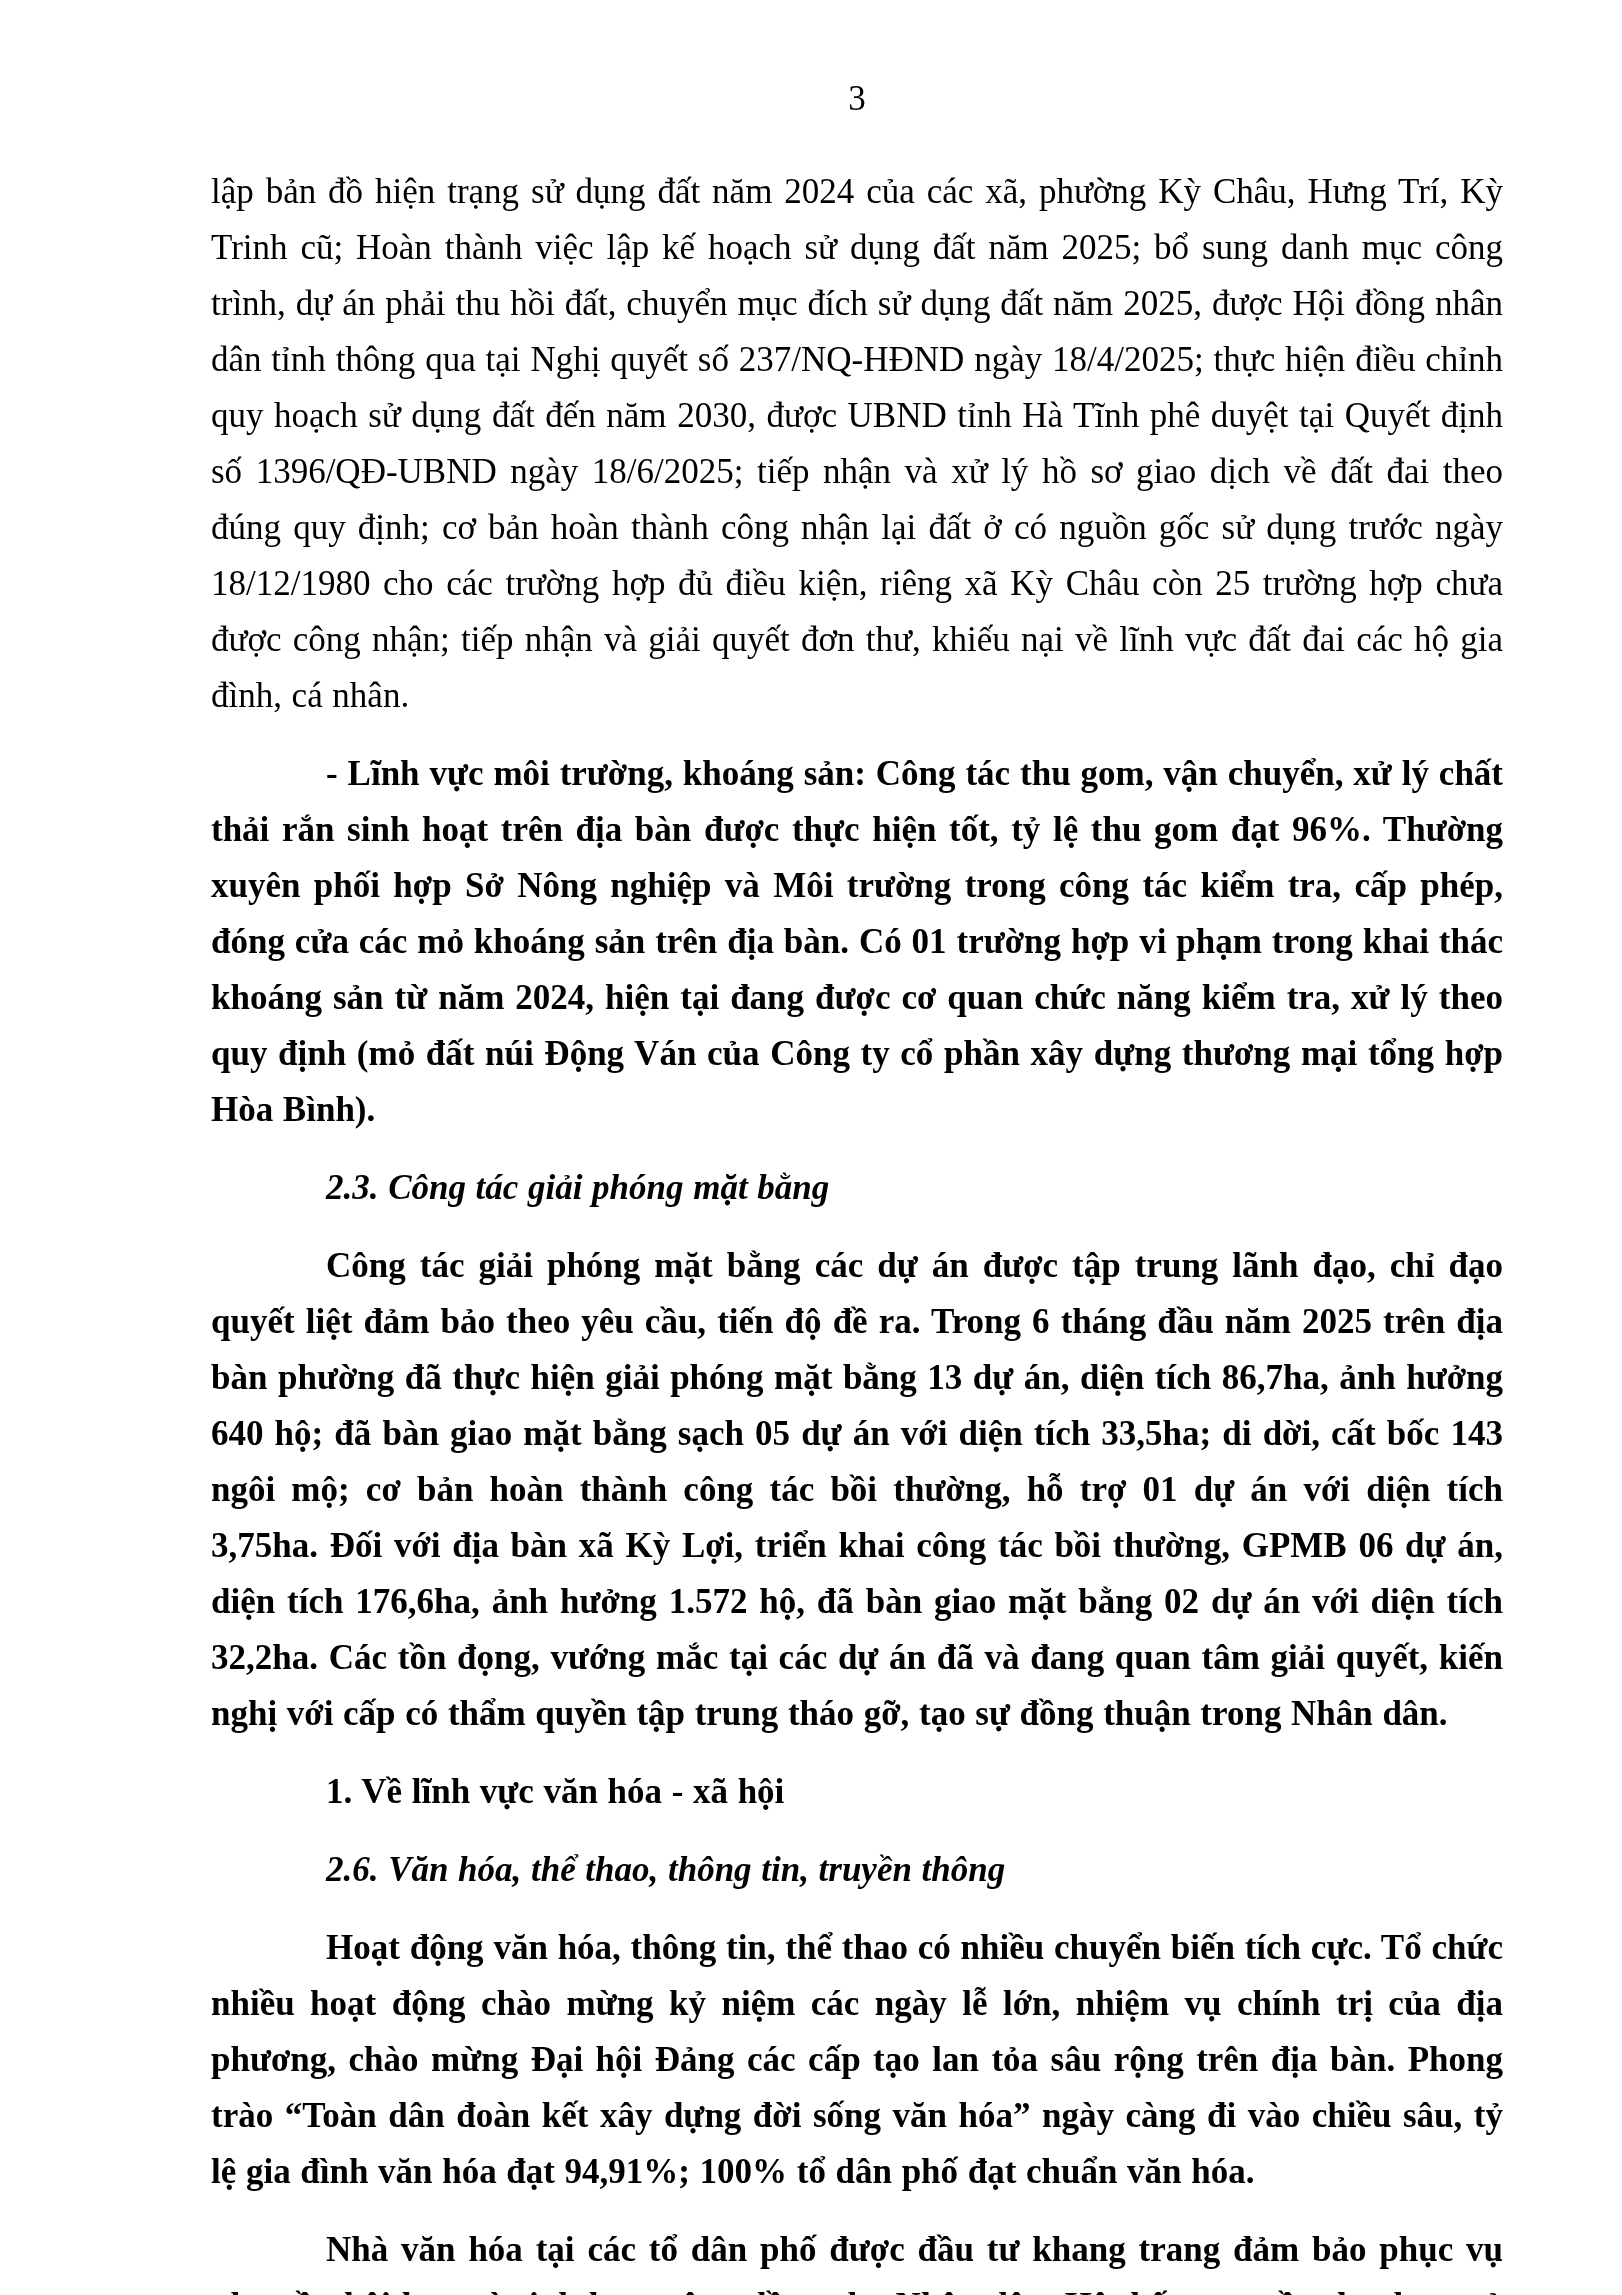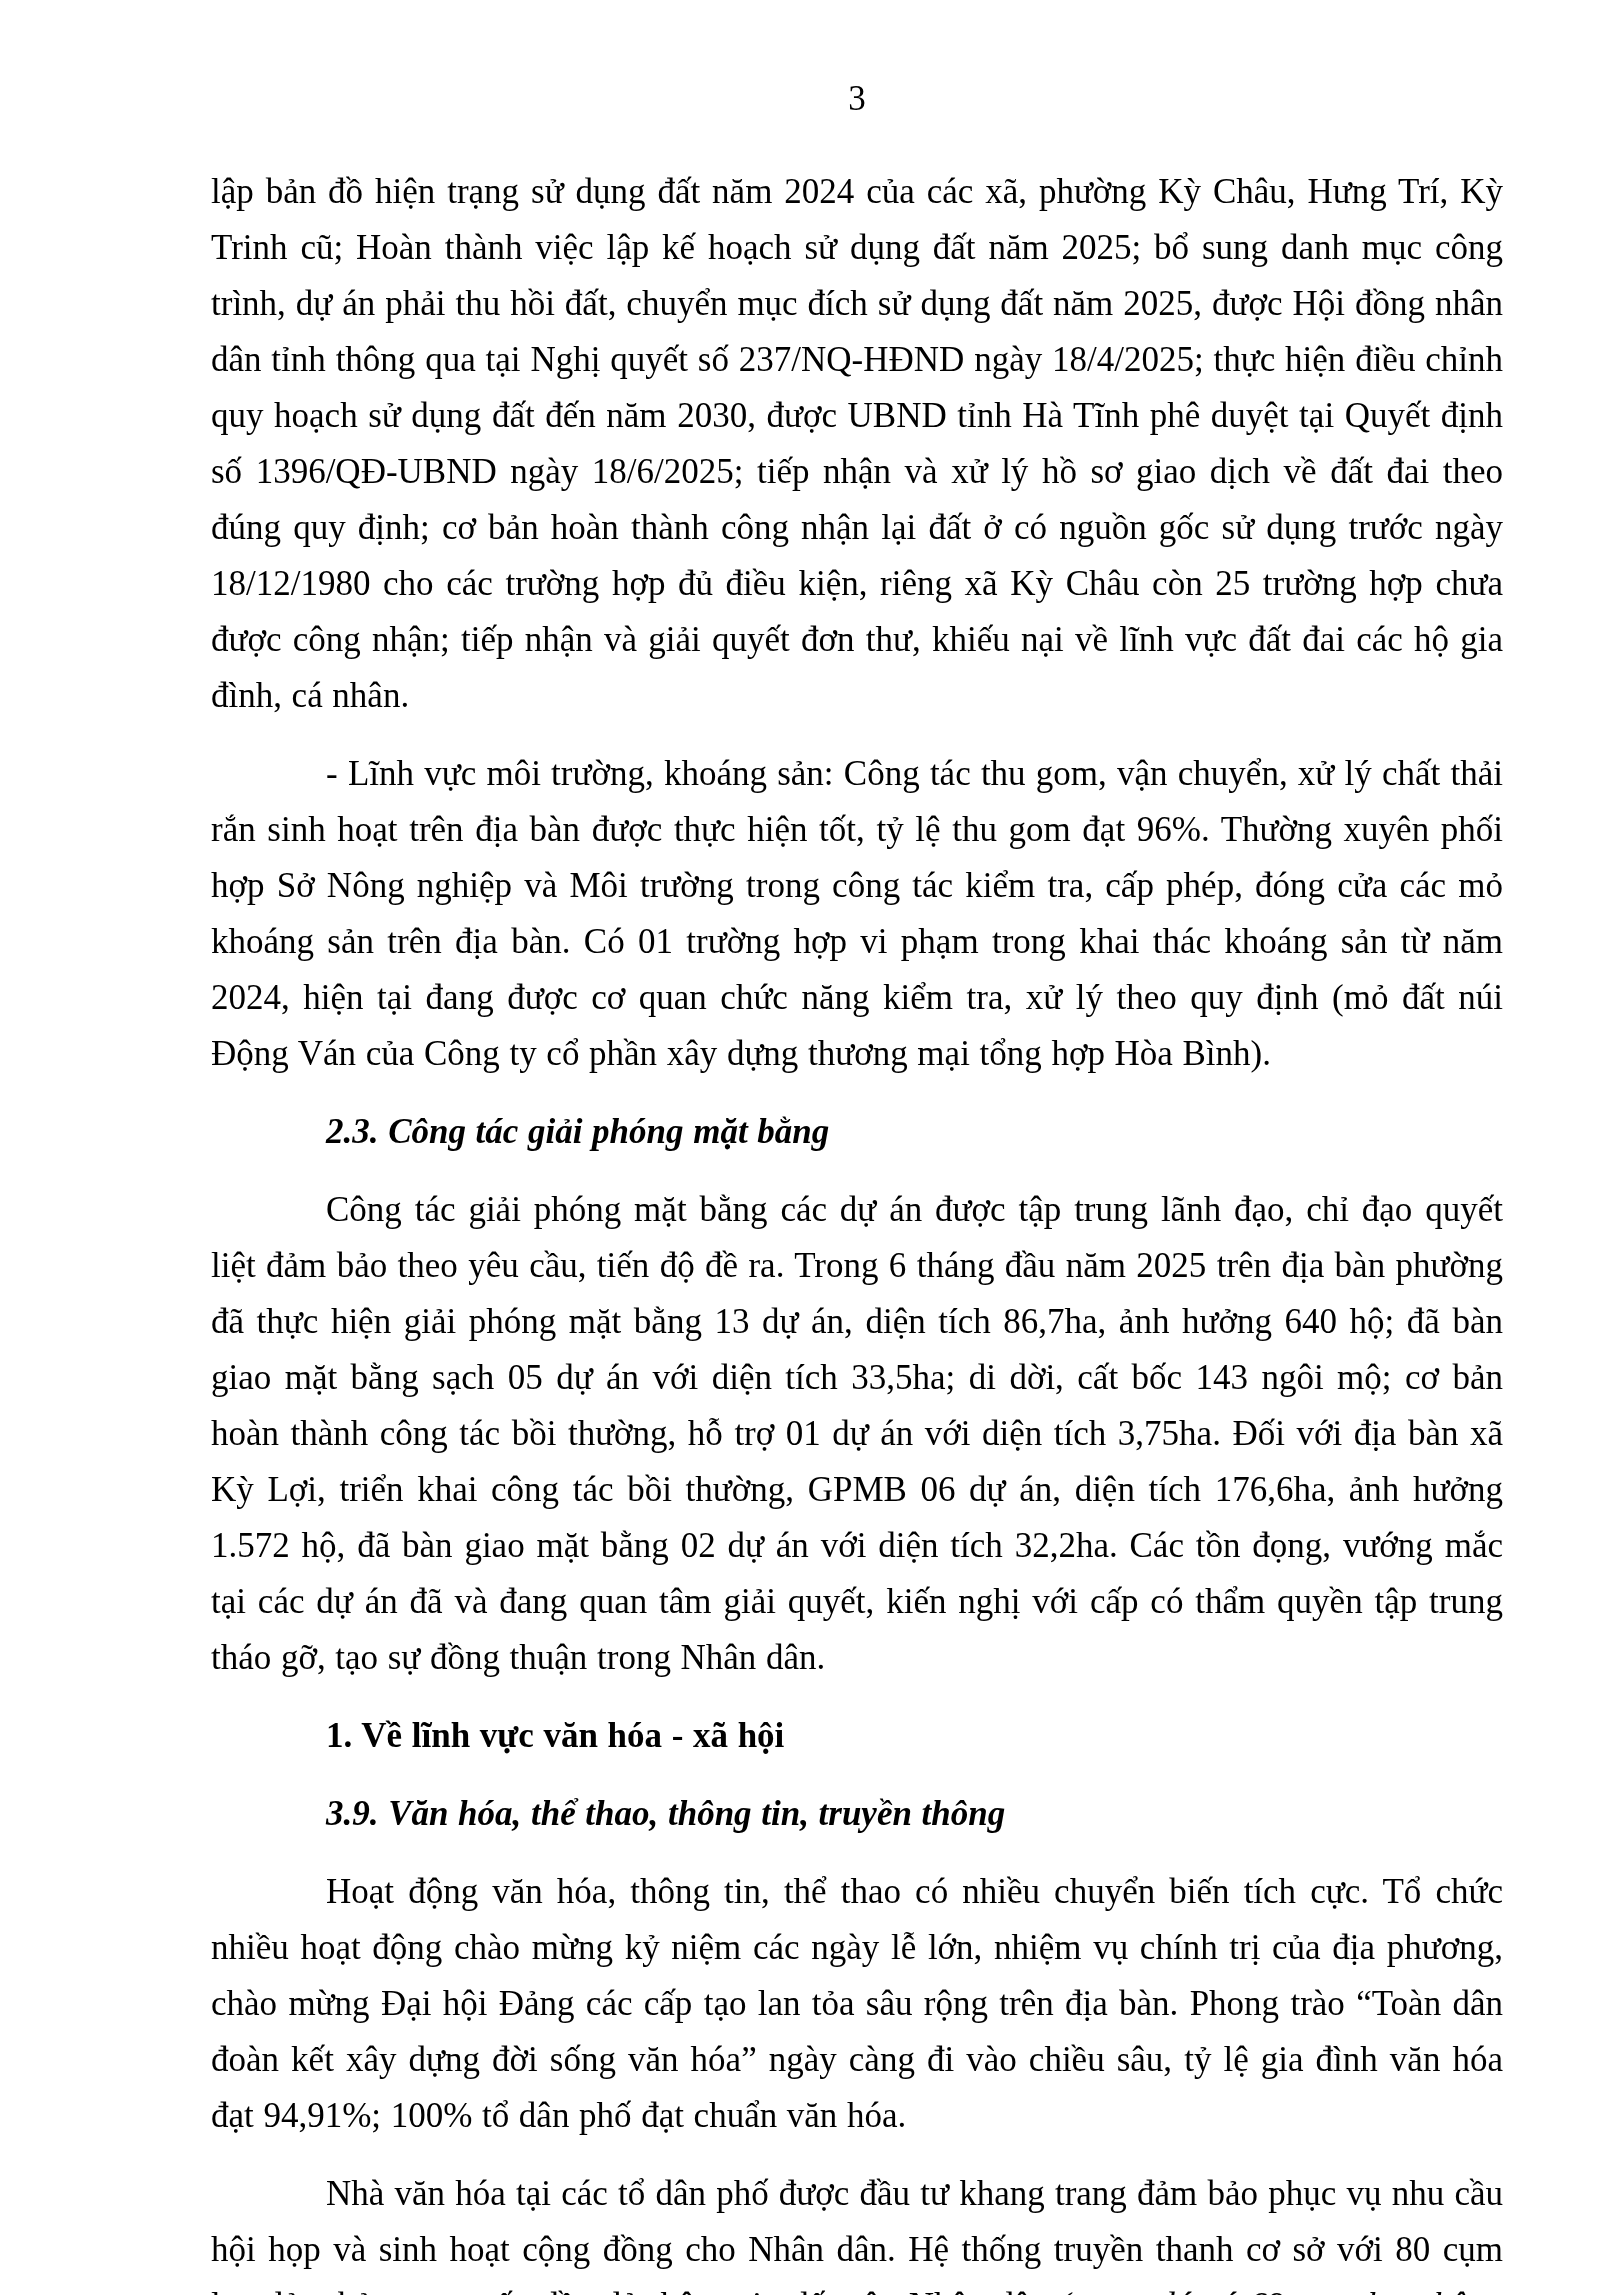--- a/index.html
+++ b/index.html
@@ -32,20 +32,21 @@
     width: 1292px;
   }
   .content p {
     margin: 0 0 22px 0;
     text-align: justify;
     line-height: 56px;
     word-spacing: 0.9px;
   }
   .indent {
     text-indent: 115px;
+    font-weight: bold;
   }
   .heading-bold {
     font-weight: bold;
   }
   .heading-bold-italic {
     font-weight: bold;
     font-style: italic;
   }
   .italic {
     font-style: italic;
@@ -63,21 +64,21 @@
     <p>lập bản đồ hiện trạng sử dụng đất năm 2024 của các xã, phường Kỳ Châu, Hưng Trí, Kỳ Trinh cũ; Hoàn thành việc lập kế hoạch sử dụng đất năm 2025; bổ sung danh mục công trình, dự án phải thu hồi đất, chuyển mục đích sử dụng đất năm 2025, được Hội đồng nhân dân tỉnh thông qua tại Nghị quyết số 237/NQ-HĐND ngày 18/4/2025; thực hiện điều chỉnh quy hoạch sử dụng đất đến năm 2030, được UBND tỉnh Hà Tĩnh phê duyệt tại Quyết định số 1396/QĐ-UBND ngày 18/6/2025; tiếp nhận và xử lý hồ sơ giao dịch về đất đai theo đúng quy định; cơ bản hoàn thành công nhận lại đất ở có nguồn gốc sử dụng trước ngày 18/12/1980 cho các trường hợp đủ điều kiện, riêng xã Kỳ Châu còn 25 trường hợp chưa được công nhận; tiếp nhận và giải quyết đơn thư, khiếu nại về lĩnh vực đất đai các hộ gia đình, cá nhân.</p>
 
     <p class="indent">- Lĩnh vực môi trường, khoáng sản: Công tác thu gom, vận chuyển, xử lý chất thải rắn sinh hoạt trên địa bàn được thực hiện tốt, tỷ lệ thu gom đạt 96%. Thường xuyên phối hợp Sở Nông nghiệp và Môi trường trong công tác kiểm tra, cấp phép, đóng cửa các mỏ khoáng sản trên địa bàn. Có 01 trường hợp vi phạm trong khai thác khoáng sản từ năm 2024, hiện tại đang được cơ quan chức năng kiểm tra, xử lý theo quy định (mỏ đất núi Động Ván của Công ty cổ phần xây dựng thương mại tổng hợp Hòa Bình).</p>
 
     <p class="indent heading-bold-italic">2.3. Công tác giải phóng mặt bằng</p>
 
     <p class="indent">Công tác giải phóng mặt bằng các dự án được tập trung lãnh đạo, chỉ đạo quyết liệt đảm bảo theo yêu cầu, tiến độ đề ra. Trong 6 tháng đầu năm 2025 trên địa bàn phường đã thực hiện giải phóng mặt bằng 13 dự án, diện tích 86,7ha, ảnh hưởng 640 hộ; đã bàn giao mặt bằng sạch 05 dự án với diện tích 33,5ha; di dời, cất bốc 143 ngôi mộ; cơ bản hoàn thành công tác bồi thường, hỗ trợ 01 dự án với diện tích 3,75ha. Đối với địa bàn xã Kỳ Lợi, triển khai công tác bồi thường, GPMB 06 dự án, diện tích 176,6ha, ảnh hưởng 1.572 hộ, đã bàn giao mặt bằng 02 dự án với diện tích 32,2ha. Các tồn đọng, vướng mắc tại các dự án đã và đang quan tâm giải quyết, kiến nghị với cấp có thẩm quyền tập trung tháo gỡ, tạo sự đồng thuận trong Nhân dân.</p>
 
     <p class="indent heading-bold">1. Về lĩnh vực văn hóa - xã hội</p>
 
-    <p class="indent heading-bold-italic">3.9. Văn hóa, thể thao, thông tin, truyền thông</p>
+    <p class="indent heading-bold-italic">2.6. Văn hóa, thể thao, thông tin, truyền thông</p>
 
     <p class="indent">Hoạt động văn hóa, thông tin, thể thao có nhiều chuyển biến tích cực. Tổ chức nhiều hoạt động chào mừng kỷ niệm các ngày lễ lớn, nhiệm vụ chính trị của địa phương, chào mừng Đại hội Đảng các cấp tạo lan tỏa sâu rộng trên địa bàn. Phong trào “Toàn dân đoàn kết xây dựng đời sống văn hóa” ngày càng đi vào chiều sâu, tỷ lệ gia đình văn hóa đạt 94,91%; 100% tổ dân phố đạt chuẩn văn hóa.</p>
 
     <p class="indent"><span>Nhà văn hóa tại các tổ dân phố được đầu tư khang trang đảm bảo phục vụ nhu cầu hội họp và sinh hoạt cộng đồng cho Nhân dân. Hệ thống truyền thanh cơ sở với 80 cụm loa đảm bảo cung cấp đầy đủ thông tin đến tận Nhân dân </span><span class="italic">(trong đó có 69 cụm loa thông minh, 11 cụm loa bán thông minh).</span></p>
 
   </div>
 </div>
 
 
 </body></html>

